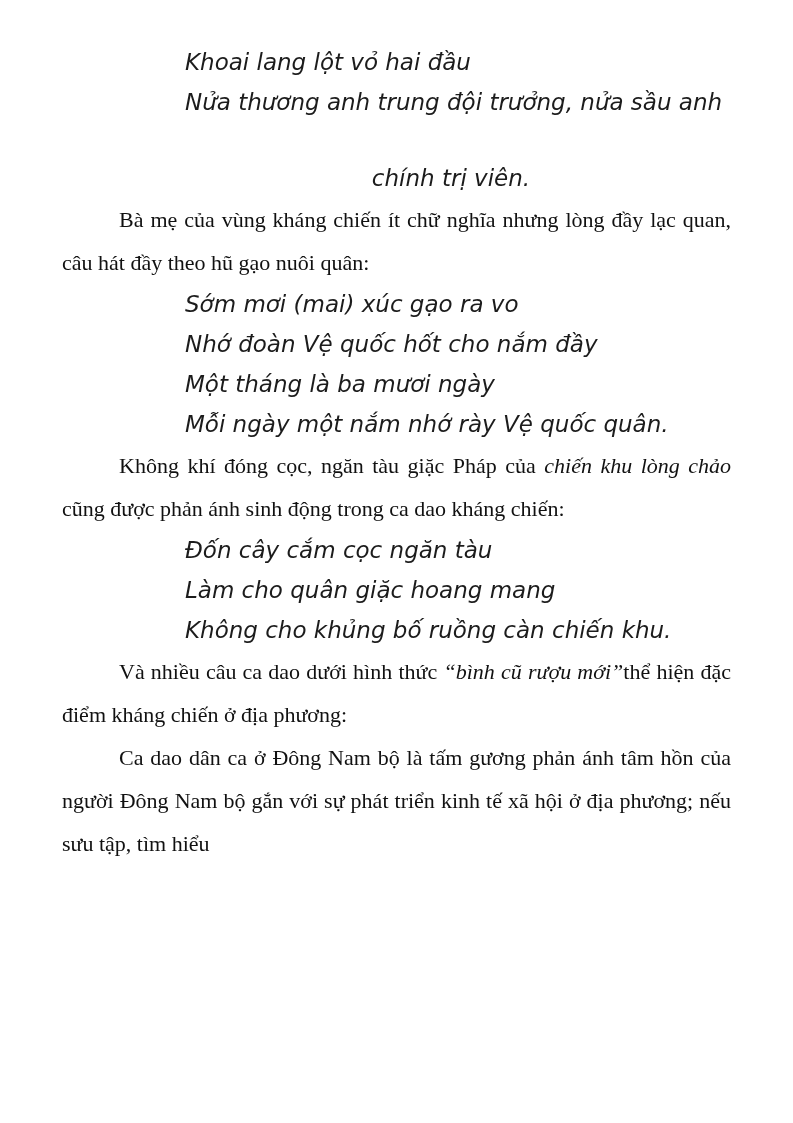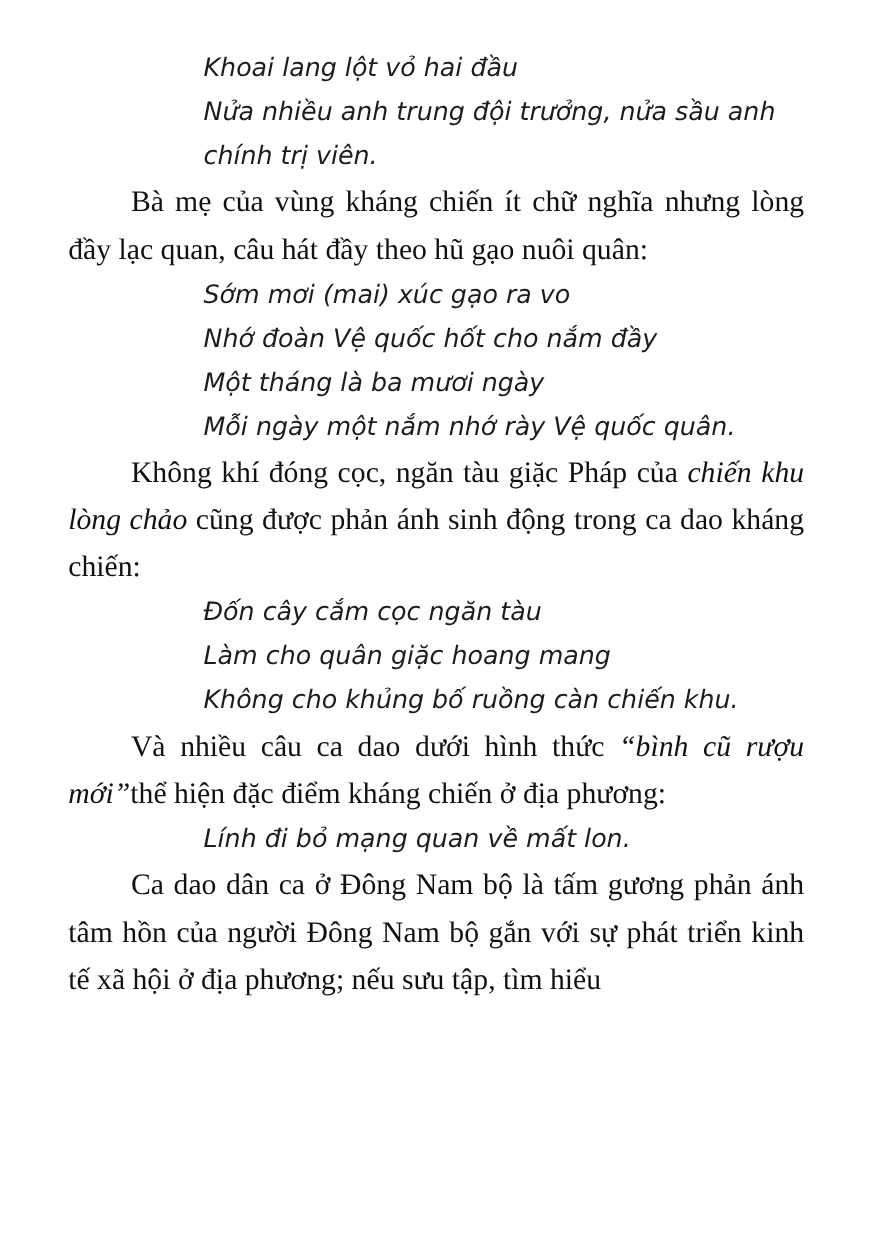--- a/index.html
+++ b/index.html
@@ -27,26 +27,27 @@
     font-family: "DejaVu Sans", sans-serif;
     font-style: italic;
     font-size: 23px;
     line-height: 40px;
     color: #1c1c1c;
   }
   .verse-line {
     white-space: nowrap;
   }
   .verse-line.align-right {
-    text-align: left;
+    text-align: center;
     padding-right: 14px;
+    margin-top: 36px;
   }
   .para {
     margin: 0;
-    font-size: 27px;
+    font-size: 22px;
     line-height: 43px;
     text-align: justify;
     text-indent: 57px;
     color: #111111;
   }
   .para .it {
     font-style: italic;
   }
   .page-number {
     position: absolute;
@@ -59,21 +60,21 @@
   }
 </style>
 </head>
 <body>
 
 <div class="page">
   <div class="content">
 
     <div class="verse">
       <div class="verse-line">Khoai lang lột vỏ hai đầu</div>
-      <div class="verse-line">Nửa nhiều anh trung đội trưởng, nửa sầu anh</div>
+      <div class="verse-line">Nửa thương anh trung đội trưởng, nửa sầu anh</div>
       <div class="verse-line align-right">chính trị viên.</div>
     </div>
 
     <p class="para"><span>Bà mẹ của vùng kháng chiến ít chữ nghĩa nhưng lòng đầy lạc quan, câu hát đầy theo hũ gạo nuôi quân:</span></p>
 
     <div class="verse">
       <div class="verse-line">Sớm mơi (mai) xúc gạo ra vo</div>
       <div class="verse-line">Nhớ đoàn Vệ quốc hốt cho nắm đầy</div>
       <div class="verse-line">Một tháng là ba mươi ngày</div>
       <div class="verse-line">Mỗi ngày một nắm nhớ rày Vệ quốc quân.</div>
@@ -83,21 +84,20 @@
 
     <div class="verse">
       <div class="verse-line">Đốn cây cắm cọc ngăn tàu</div>
       <div class="verse-line">Làm cho quân giặc hoang mang</div>
       <div class="verse-line">Không cho khủng bố ruồng càn chiến khu.</div>
     </div>
 
     <p class="para"><span>Và nhiều câu ca dao dưới hình thức </span><span class="it">“bình cũ rượu mới”</span><span>thể hiện đặc điểm kháng chiến ở địa phương:</span></p>
 
     <div class="verse">
-      <div class="verse-line">Lính đi bỏ mạng quan về mất lon.</div>
     </div>
 
     <p class="para"><span>Ca dao dân ca ở Đông Nam bộ là tấm gương phản ánh tâm hồn của người Đông Nam bộ gắn với sự phát triển kinh tế xã hội ở địa phương; nếu sưu tập, tìm hiểu</span></p>
 
   </div>
 
   <div class="page-number">126</div>
 </div>
 
 </body></html>

